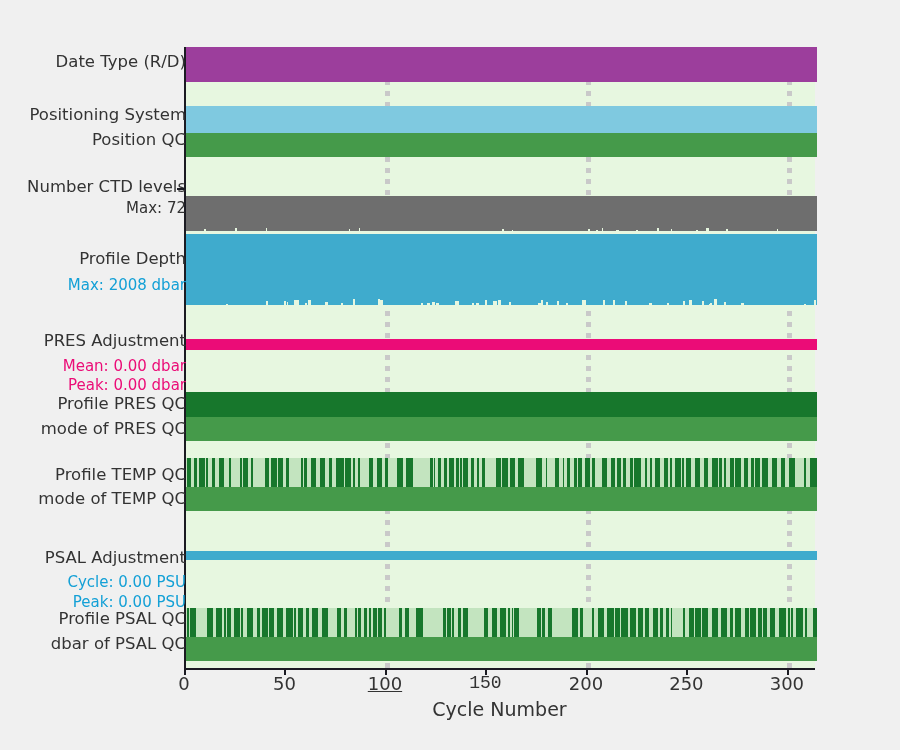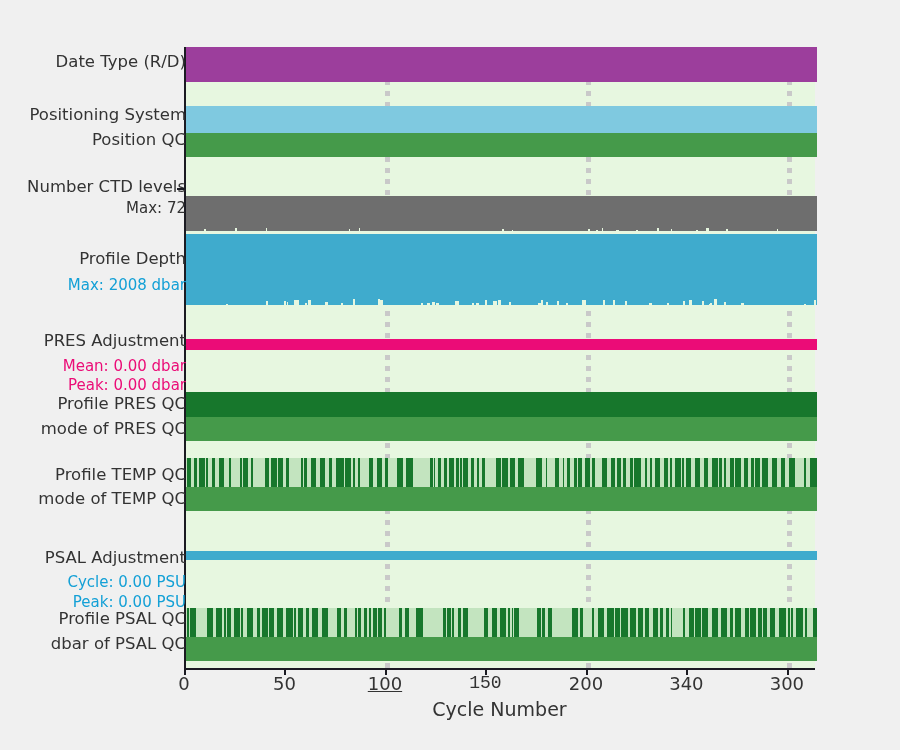--- a/index.html
+++ b/index.html
@@ -346,21 +346,21 @@
       <div class="tick" style="left: 184px;">0</div>
       <div class="tickmark" style="left: 184px;"></div>
       <div class="tick" style="left: 284.478px;">50</div>
       <div class="tickmark" style="left: 284.478px;"></div>
       <div class="tick" style="left: 384.955px; text-decoration: underline;">100</div>
       <div class="tickmark" style="left: 384.955px;"></div>
       <div class="tick" style="left: 485.433px; font-family: Liberation Mono, monospace;">150</div>
       <div class="tickmark" style="left: 485.433px;"></div>
       <div class="tick" style="left: 585.911px;">200</div>
       <div class="tickmark" style="left: 585.911px;"></div>
-      <div class="tick" style="left: 686.389px;">340</div>
+      <div class="tick" style="left: 686.389px;">250</div>
       <div class="tickmark" style="left: 686.389px;"></div>
       <div class="tick" style="left: 786.866px;">300</div>
       <div class="tickmark" style="left: 786.866px;"></div>
     </div>
   <div class="xlabel">Cycle Number</div>
 
   <div id="labels">
       <div class="lab" style="top: 52px;">Date Type (R/D)</div>
       <div class="lab" style="top: 105px;">Positioning System</div>
       <div class="lab" style="top: 130px;">Position QC</div>

